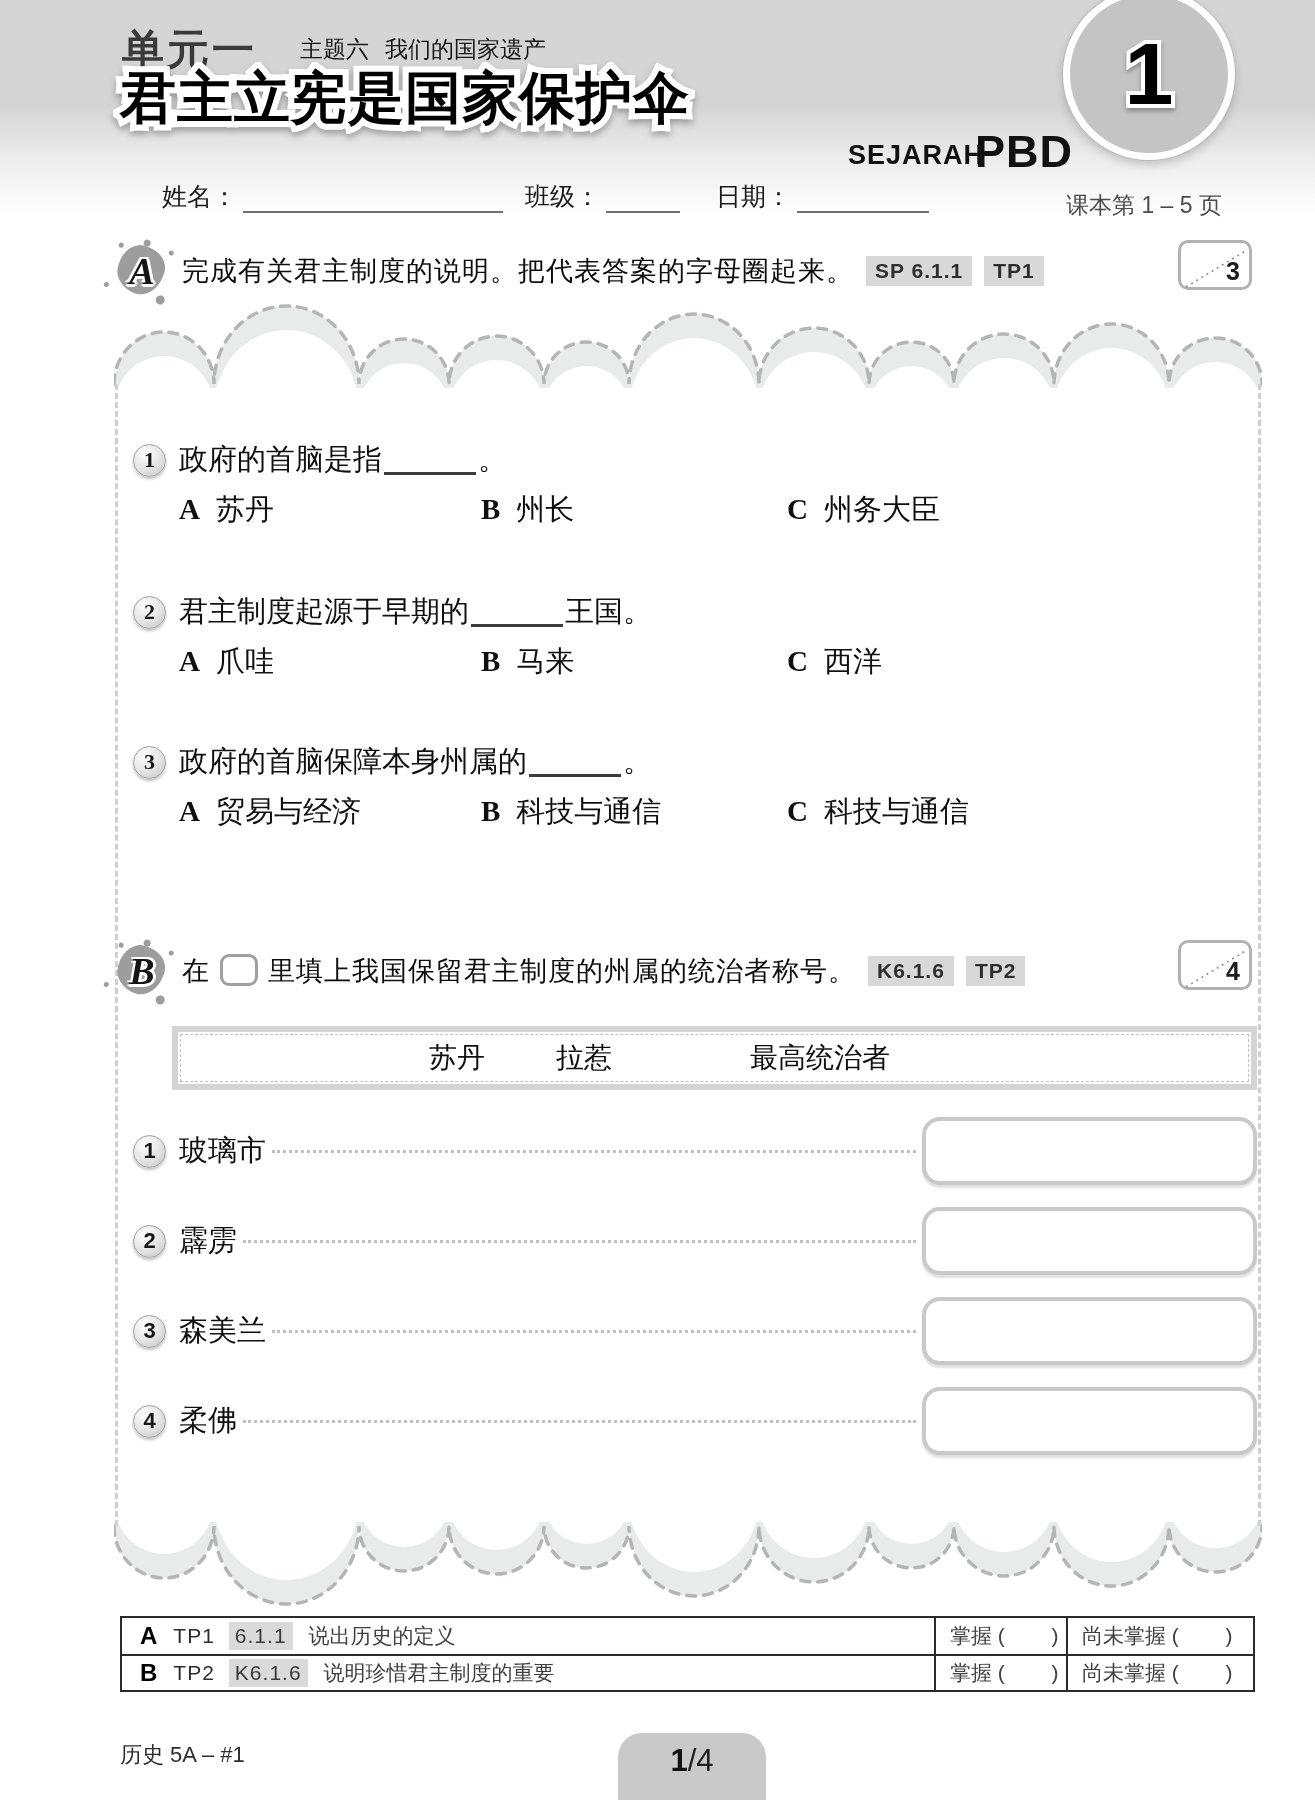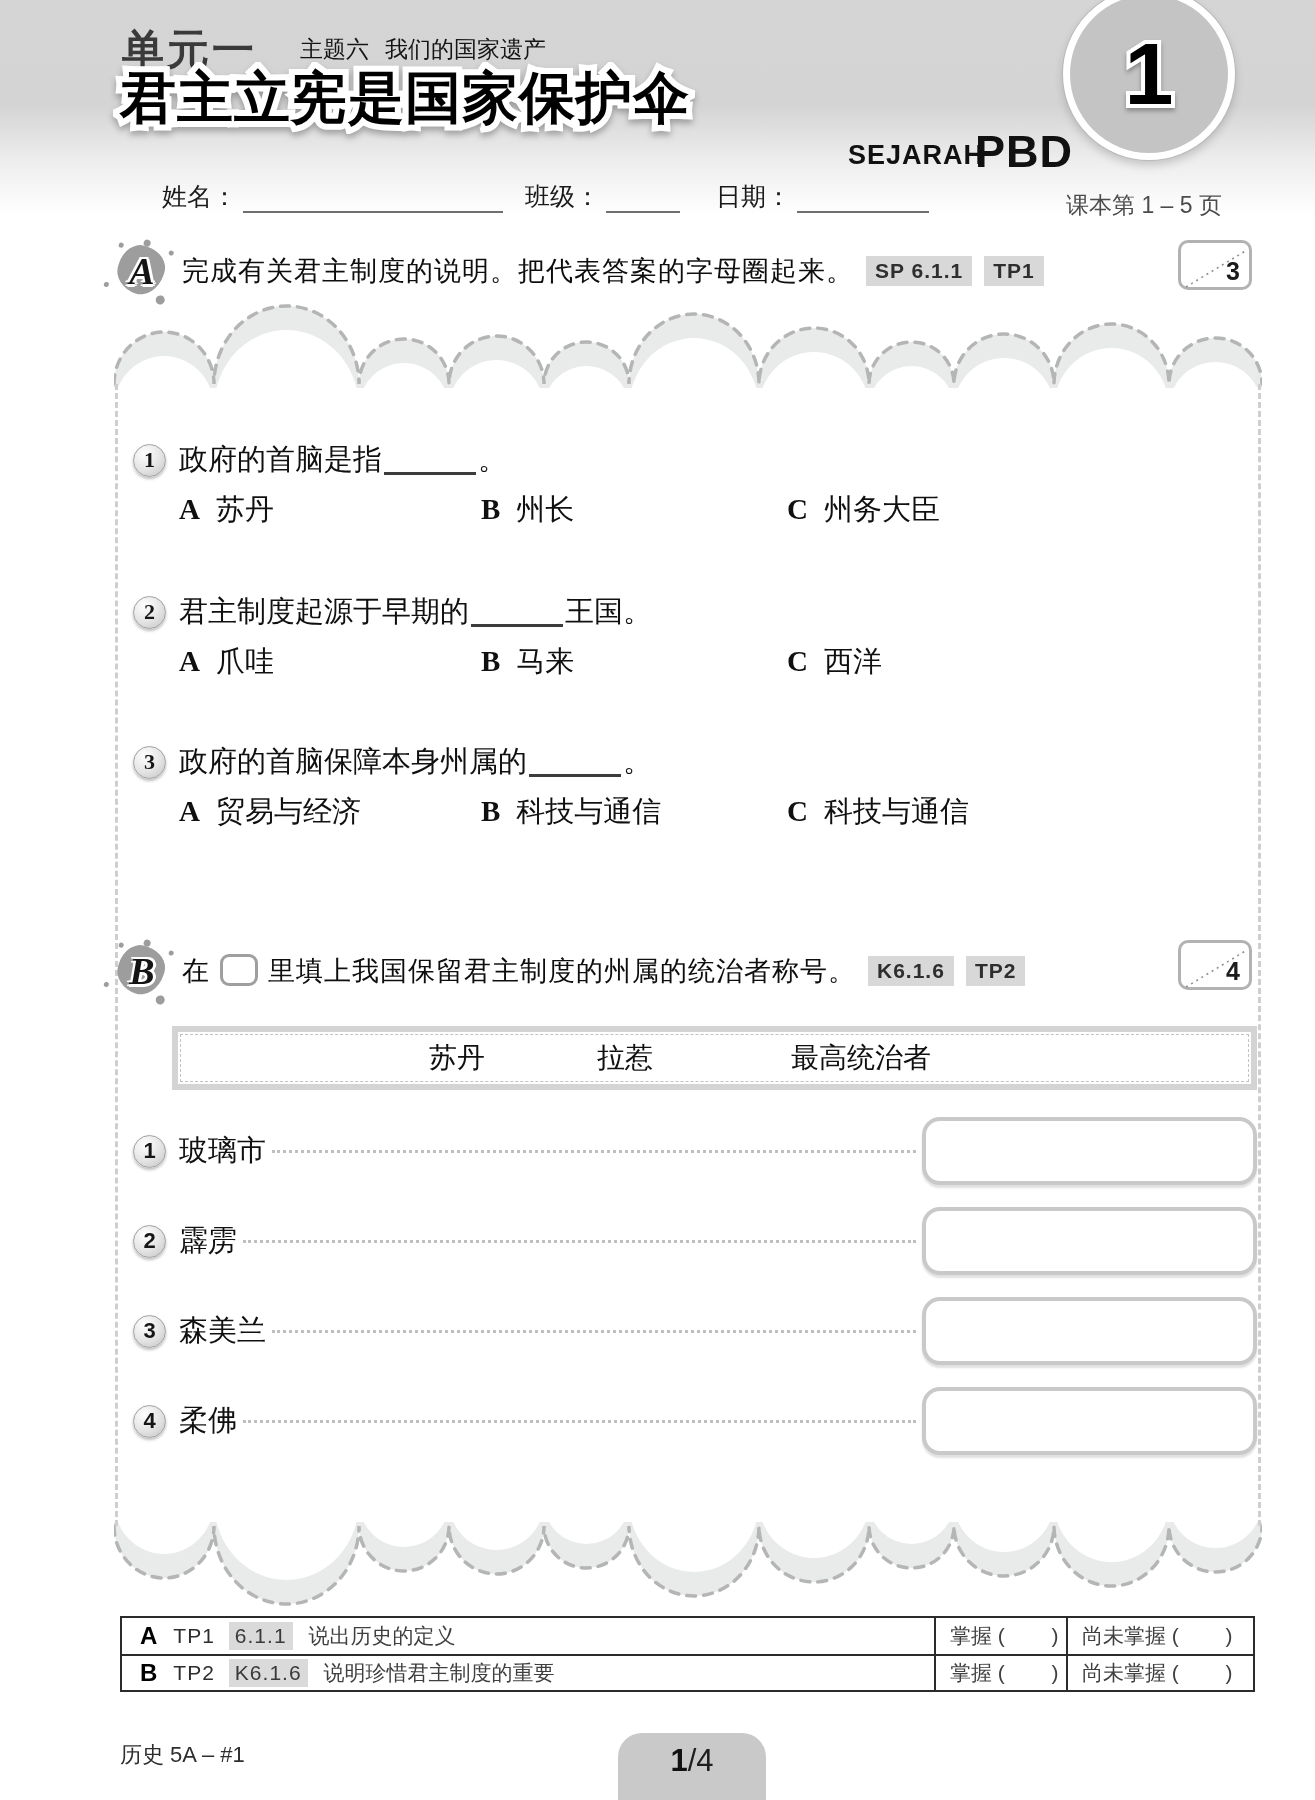--- a/index.html
+++ b/index.html
@@ -85,21 +85,21 @@
   .options { display:grid; grid-template-columns:302px 306px 1fr; margin-left:46px; margin-top:10px; }
   .option { display:flex; align-items:baseline; }
   .opt-letter { font-weight:900; font-size:29px; margin-right:16px; font-family:"Liberation Serif", serif; }
   .opt-text { font-size:29px; }
 
   
   .word-bank { position:absolute; left:172px; top:1026px; width:1085px; height:64px; border:6px solid #d4d4d4;
                background:#fff; }
   .word-bank .inner { position:absolute; inset:2px; border:1px dashed #c2c2c2; display:flex; align-items:center;
                font-family:"Liberation Serif", serif; font-size:28px; color:#101010; }
-  .wb-0 { margin-left:248px; } .wb-1 { margin-left:112px; } .wb-2 { margin-left:138px; }
+  .wb-0 { margin-left:248px; } .wb-1 { margin-left:71px; } .wb-2 { margin-left:138px; }
 
   
   .match-item { position:absolute; left:133px; width:1124px; height:70px; display:flex; align-items:center; }
   .mi-0 { top:1116px; } .mi-1 { top:1206px; } .mi-2 { top:1296px; } .mi-3 { top:1386px; }
   .mi-name { font-family:"Liberation Serif", serif; font-size:29px; color:#101010; margin-right:6px; white-space:nowrap; }
   .dotted { flex:1; border-top:3px dotted #bfbfbf; margin-right:6px; }
   .answer-box { flex:0 0 335px; height:68px; background:#fff; border:4px solid #c9c9c9; border-radius:18px;
                 box-shadow:0 3px 2px rgba(0,0,0,0.12); }
 
   

